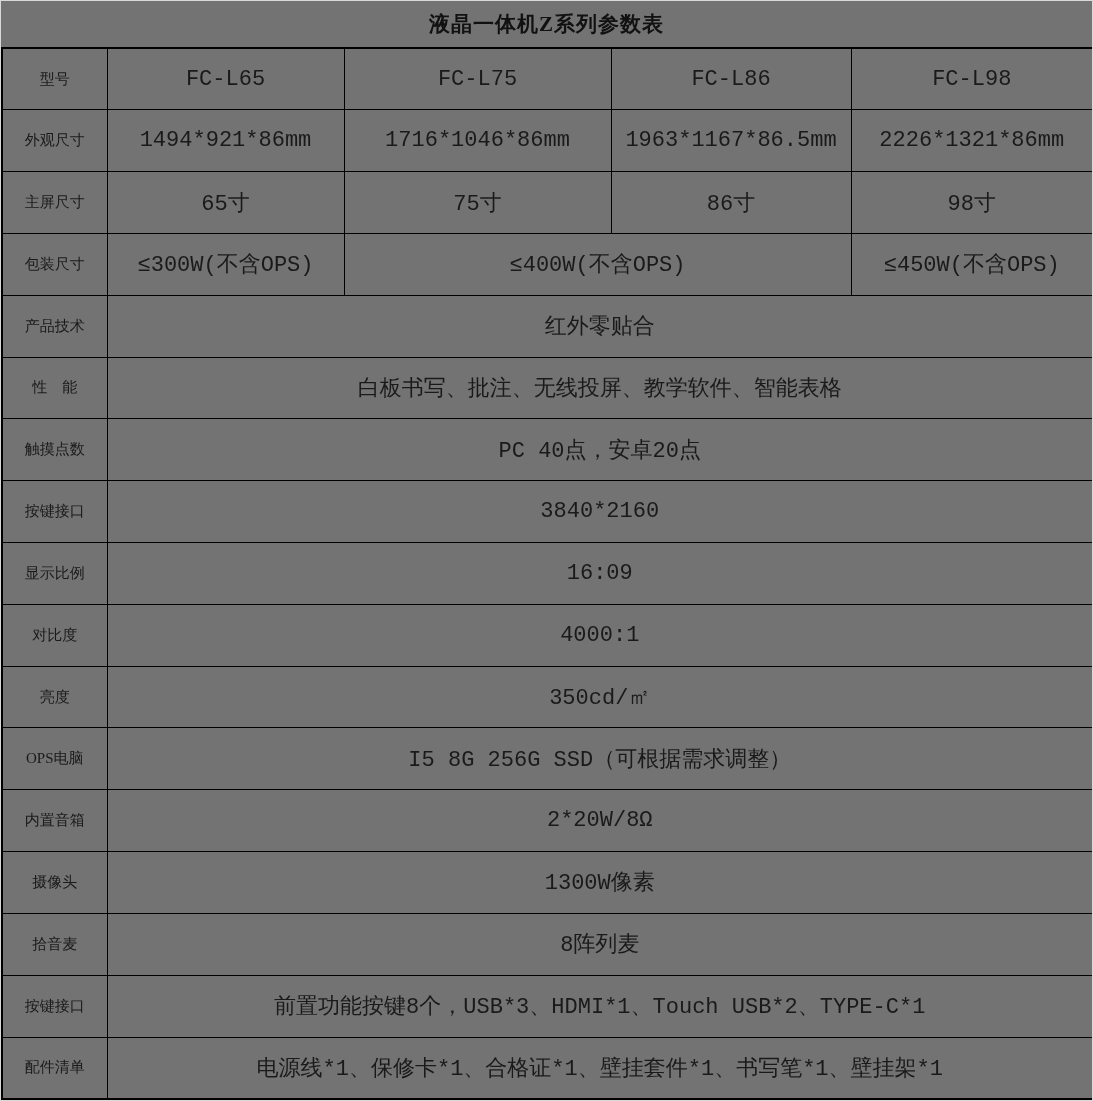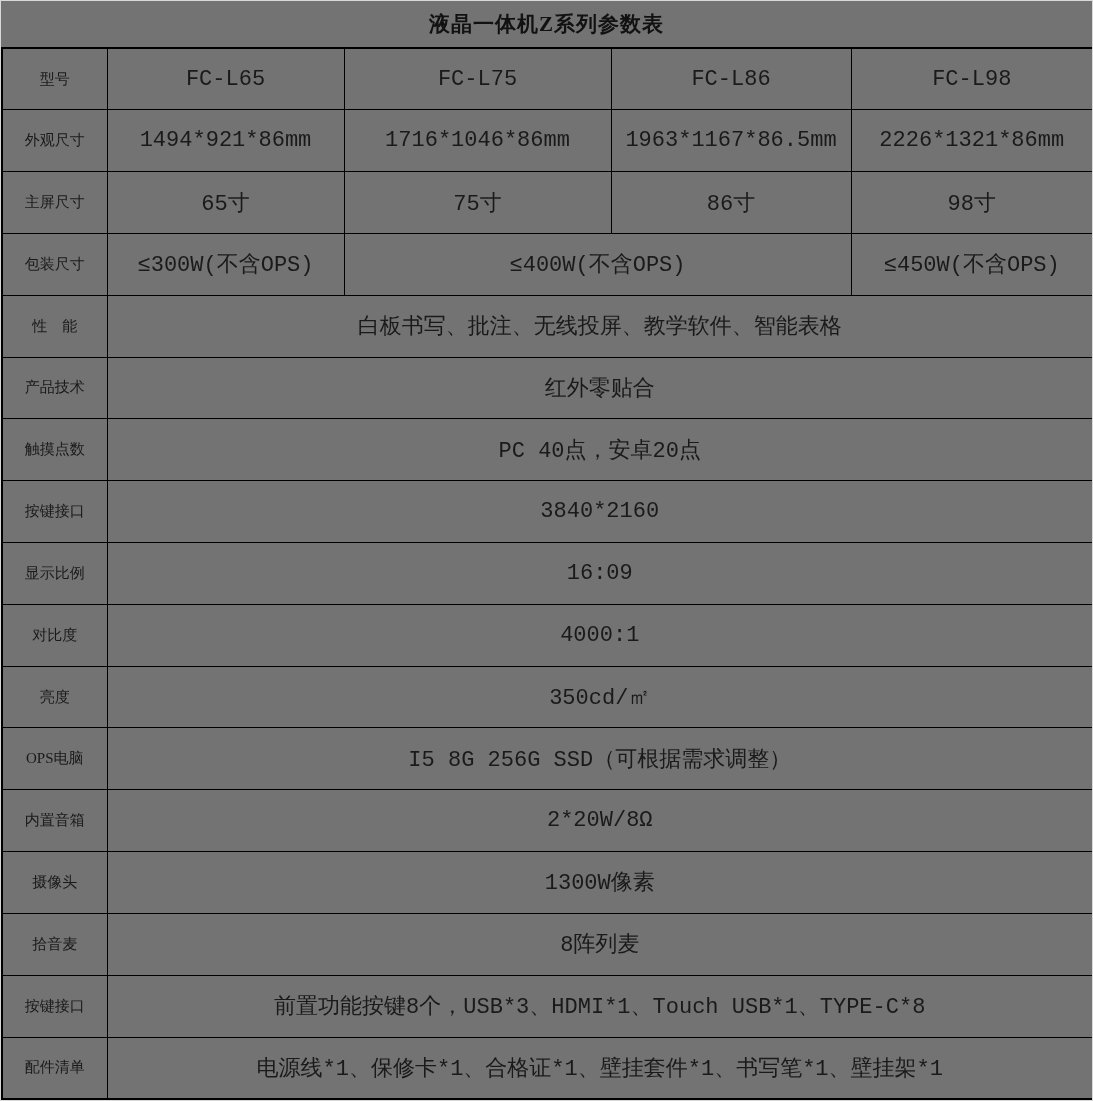--- a/index.html
+++ b/index.html
@@ -94,26 +94,26 @@
           <td class="value-cell">86寸</td>
           <td class="value-cell">98寸</td>
         </tr>
         <tr class="spec-row">
           <td class="label-cell">包装尺寸</td>
           <td class="value-cell">≤300W(不含OPS)</td>
           <td class="value-cell" colspan="2">≤400W(不含OPS)</td>
           <td class="value-cell">≤450W(不含OPS)</td>
         </tr>
         <tr class="spec-row">
+          <td class="label-cell">产品技术</td>
+          <td class="value-cell" colspan="4">红外零贴合</td>
+        </tr>
+        <tr class="spec-row">
           <td class="label-cell">性　能</td>
           <td class="value-cell" colspan="4">白板书写、批注、无线投屏、教学软件、智能表格</td>
-        </tr>
-        <tr class="spec-row">
-          <td class="label-cell">产品技术</td>
-          <td class="value-cell" colspan="4">红外零贴合</td>
         </tr>
         <tr class="spec-row">
           <td class="label-cell">触摸点数</td>
           <td class="value-cell" colspan="4">PC 40点，安卓20点</td>
         </tr>
         <tr class="spec-row">
           <td class="label-cell">按键接口</td>
           <td class="value-cell" colspan="4">3840*2160</td>
         </tr>
         <tr class="spec-row">
@@ -139,21 +139,21 @@
         <tr class="spec-row">
           <td class="label-cell">摄像头</td>
           <td class="value-cell" colspan="4">1300W像素</td>
         </tr>
         <tr class="spec-row">
           <td class="label-cell">拾音麦</td>
           <td class="value-cell" colspan="4">8阵列麦</td>
         </tr>
         <tr class="spec-row">
           <td class="label-cell">按键接口</td>
-          <td class="value-cell" colspan="4">前置功能按键8个，USB*3、HDMI*1、Touch USB*1、TYPE-C*8</td>
+          <td class="value-cell" colspan="4">前置功能按键8个，USB*3、HDMI*1、Touch USB*2、TYPE-C*1</td>
         </tr>
         <tr class="spec-row">
           <td class="label-cell">配件清单</td>
           <td class="value-cell" colspan="4">电源线*1、保修卡*1、合格证*1、壁挂套件*1、书写笔*1、壁挂架*1</td>
         </tr>
       </tbody>
   </table>
 </div>
 
 </body></html>

